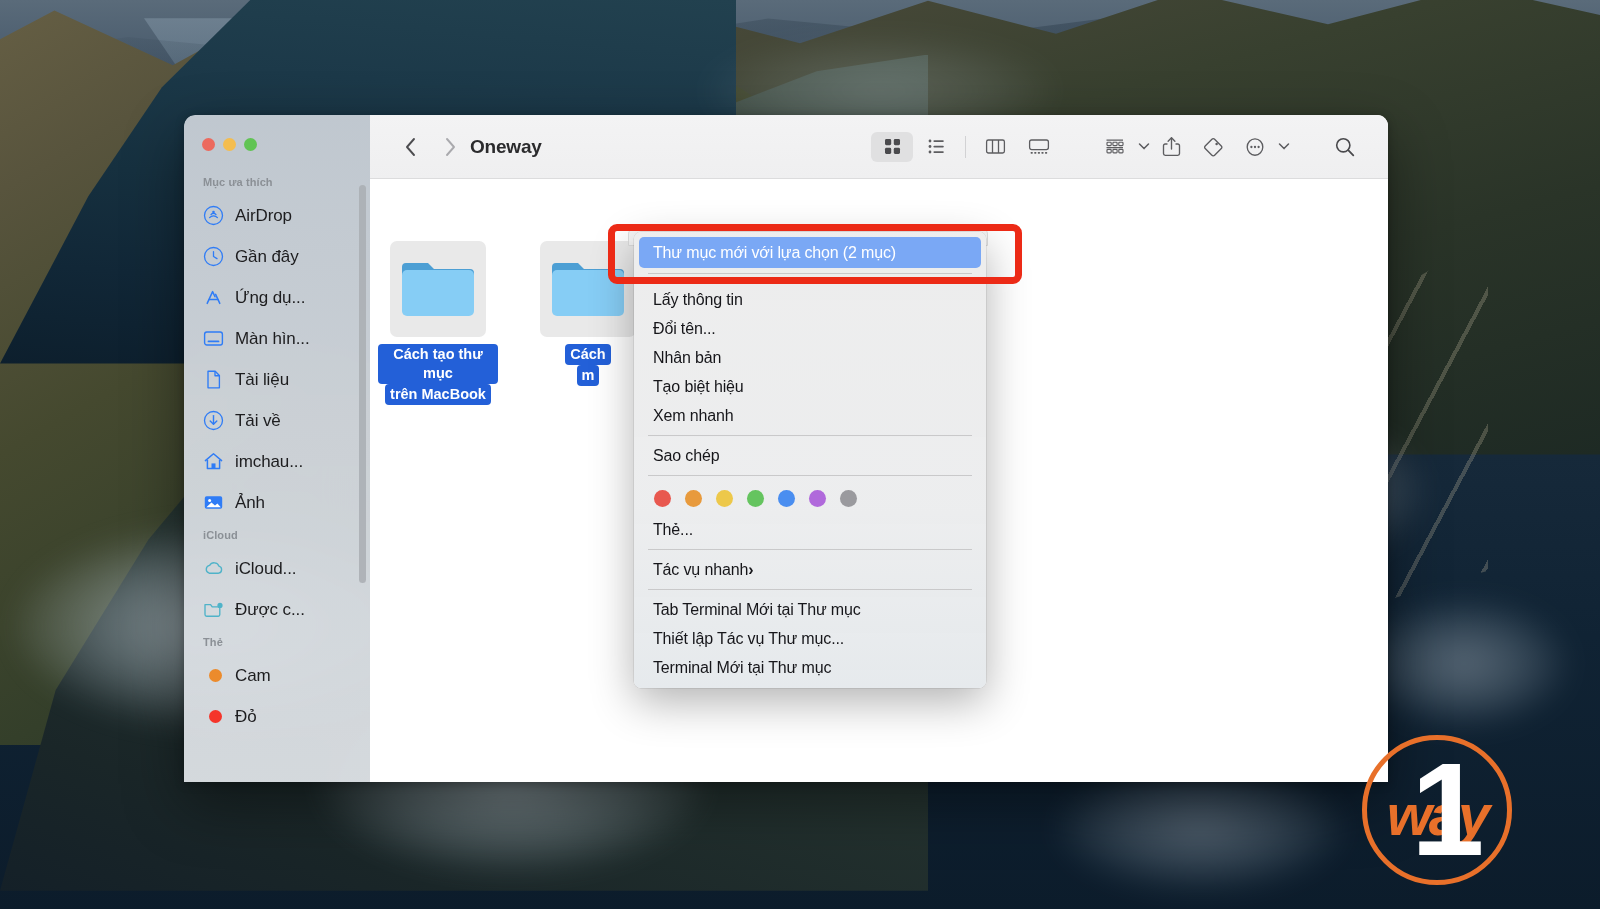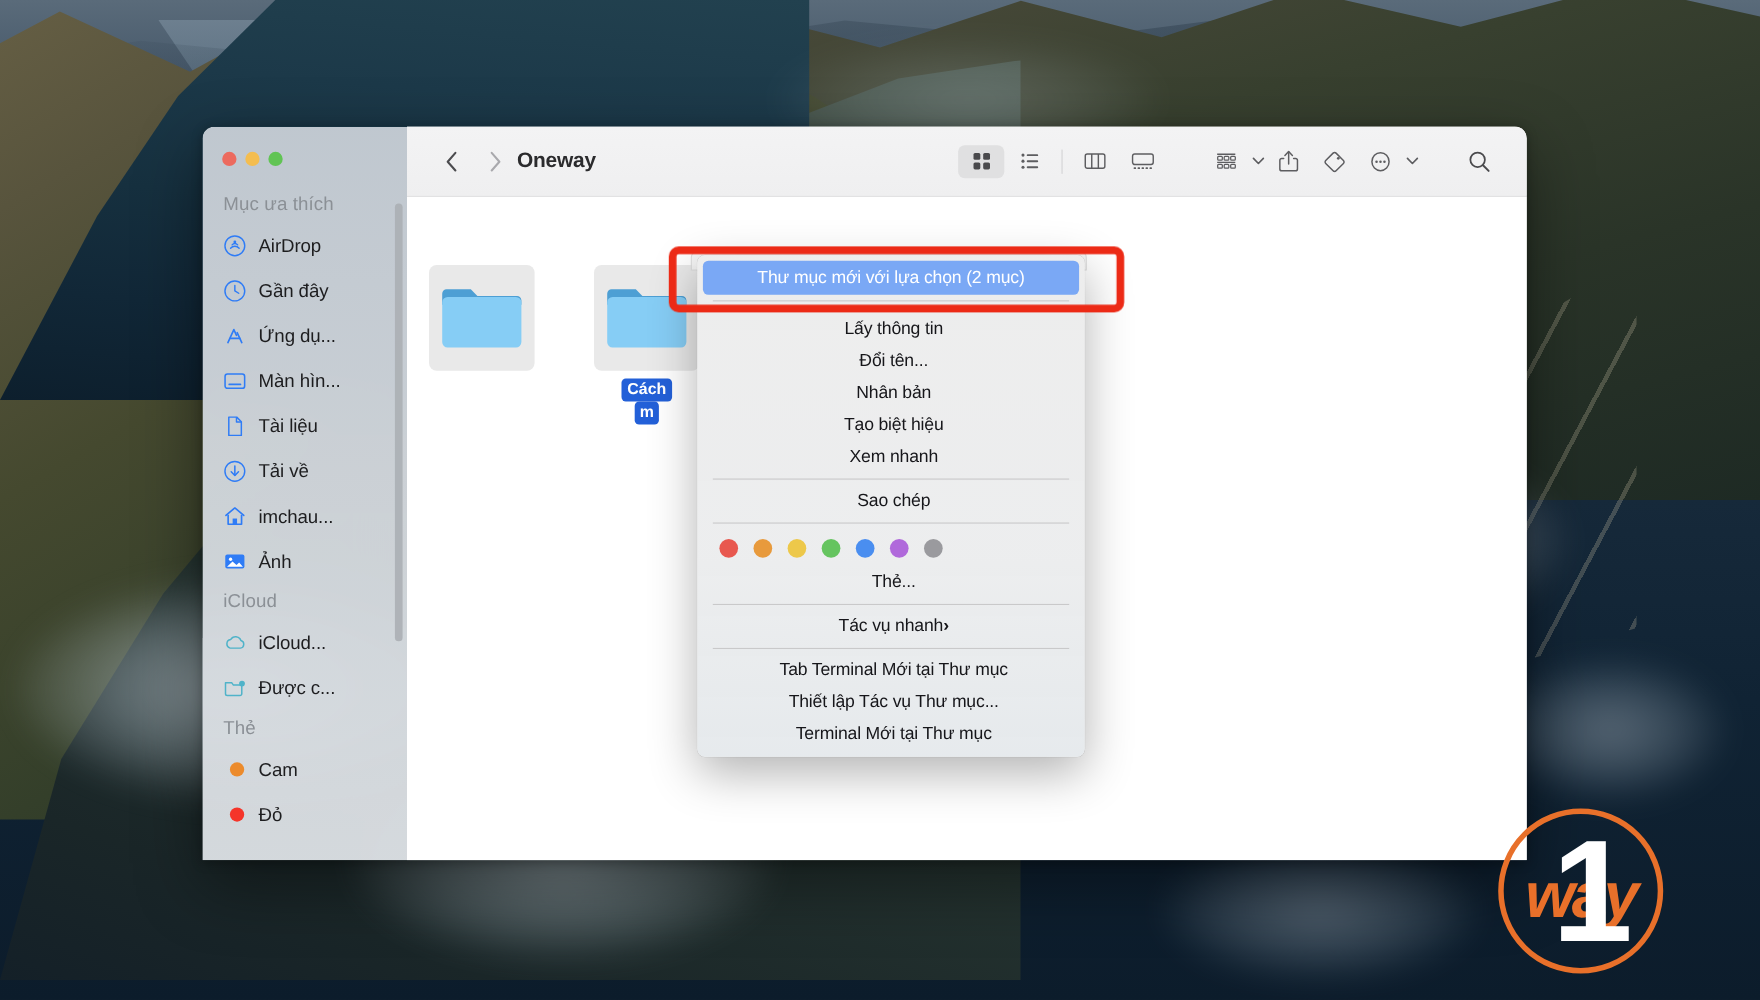--- a/index.html
+++ b/index.html
@@ -83,21 +83,21 @@
     backdrop-filter:blur(24px);
   }
   .tl-wrap { display:flex; gap:8px; padding:23px 0 0 18px; }
   .tl { width:13px; height:13px; border-radius:50%; }
   .tl.red    { background:#ec6a5e; }
   .tl.yellow { background:#f4bd4f; }
   .tl.green  { background:#61c454; }
 
   .sb-scroll { padding-top:19px; }
   .sb-head {
-    font-size:17px; font-weight:400; color:#8b9096;
+    font-size:11px; font-weight:700; color:#8b9096;
     padding:6px 0 7px 19px; letter-spacing:.1px;
   }
   .sb-item {
     display:flex; align-items:center; gap:11px;
     height:41px; padding-left:19px; cursor:default;
   }
   .sb-item .ico { width:21px; height:21px; flex:0 0 21px; display:flex; align-items:center; justify-content:center; }
   .sb-item .lbl { font-size:17px; color:#1d1d1f; letter-spacing:-.1px; white-space:nowrap; }
   .dot { width:13px; height:13px; border-radius:50%; margin-left:4px; }
   #sb-scrollbar {
@@ -152,21 +152,21 @@
   
   #ctxmenu {
     position:absolute; left:634px; top:232px; width:352px;
     background:linear-gradient(180deg, rgba(237,237,237,.99) 0%, rgba(236,237,238,.98) 60%, rgba(229,233,236,.96) 100%);
     border-radius:7px;
     box-shadow:0 14px 44px rgba(0,0,0,.30), 0 0 0 .5px rgba(0,0,0,.14);
     padding:5px 0 6px 0; overflow:hidden;
     backdrop-filter:blur(22px);
   }
   .mi {
-    height:29px; display:flex; align-items:center; justify-content:center;
+    height:29px; display:flex; align-items:center; justify-content:flex-start;
     padding:0 14px 0 19px; font-size:16px; color:#16161a; letter-spacing:-.15px;
     white-space:nowrap;
   }
   .mi.sel {
     background:#7aa8f5; color:#fff; margin:0 5px; border-radius:5px;
     padding-left:14px; height:31px;
   }
   .msep { height:1px; background:#c9c9ca; margin:5px 14px; }
   .mtags { display:flex; gap:14px; padding:9px 0 8px 20px; }
   .mtag { width:17px; height:17px; border-radius:50%; }
@@ -461,21 +461,21 @@
       </div>
     </div>
 
     <div id="files">
         <div class="file" style="left: 8px; top: 62px;"><div class="thumb">
             <svg width="78" height="64" viewBox="0 0 78 64">
   <path d="M3 10 a4 4 0 0 1 4-4 h22 l6 6 h36 a4 4 0 0 1 4 4 v4 H3 Z" fill="#4d9fd4"></path>
   <rect x="3" y="13" width="72" height="46" rx="5" fill="#86cdf5"></rect>
   <rect x="3" y="13" width="72" height="46" rx="5" fill="url(#fg)" opacity=".0"></rect>
 </svg>
-          </div></div>
+          </div><div class="name"><span>Cách tạo thư mục</span><br><span>trên MacBook</span></div></div>
         <div class="file" style="left: 158px; top: 62px;"><div class="thumb">
             <svg width="78" height="64" viewBox="0 0 78 64">
   <path d="M3 10 a4 4 0 0 1 4-4 h22 l6 6 h36 a4 4 0 0 1 4 4 v4 H3 Z" fill="#4d9fd4"></path>
   <rect x="3" y="13" width="72" height="46" rx="5" fill="#86cdf5"></rect>
   <rect x="3" y="13" width="72" height="46" rx="5" fill="url(#fg)" opacity=".0"></rect>
 </svg>
           </div><div class="name"><span>Cách</span><br><span>m</span></div></div>
       </div>
 
   </div>

